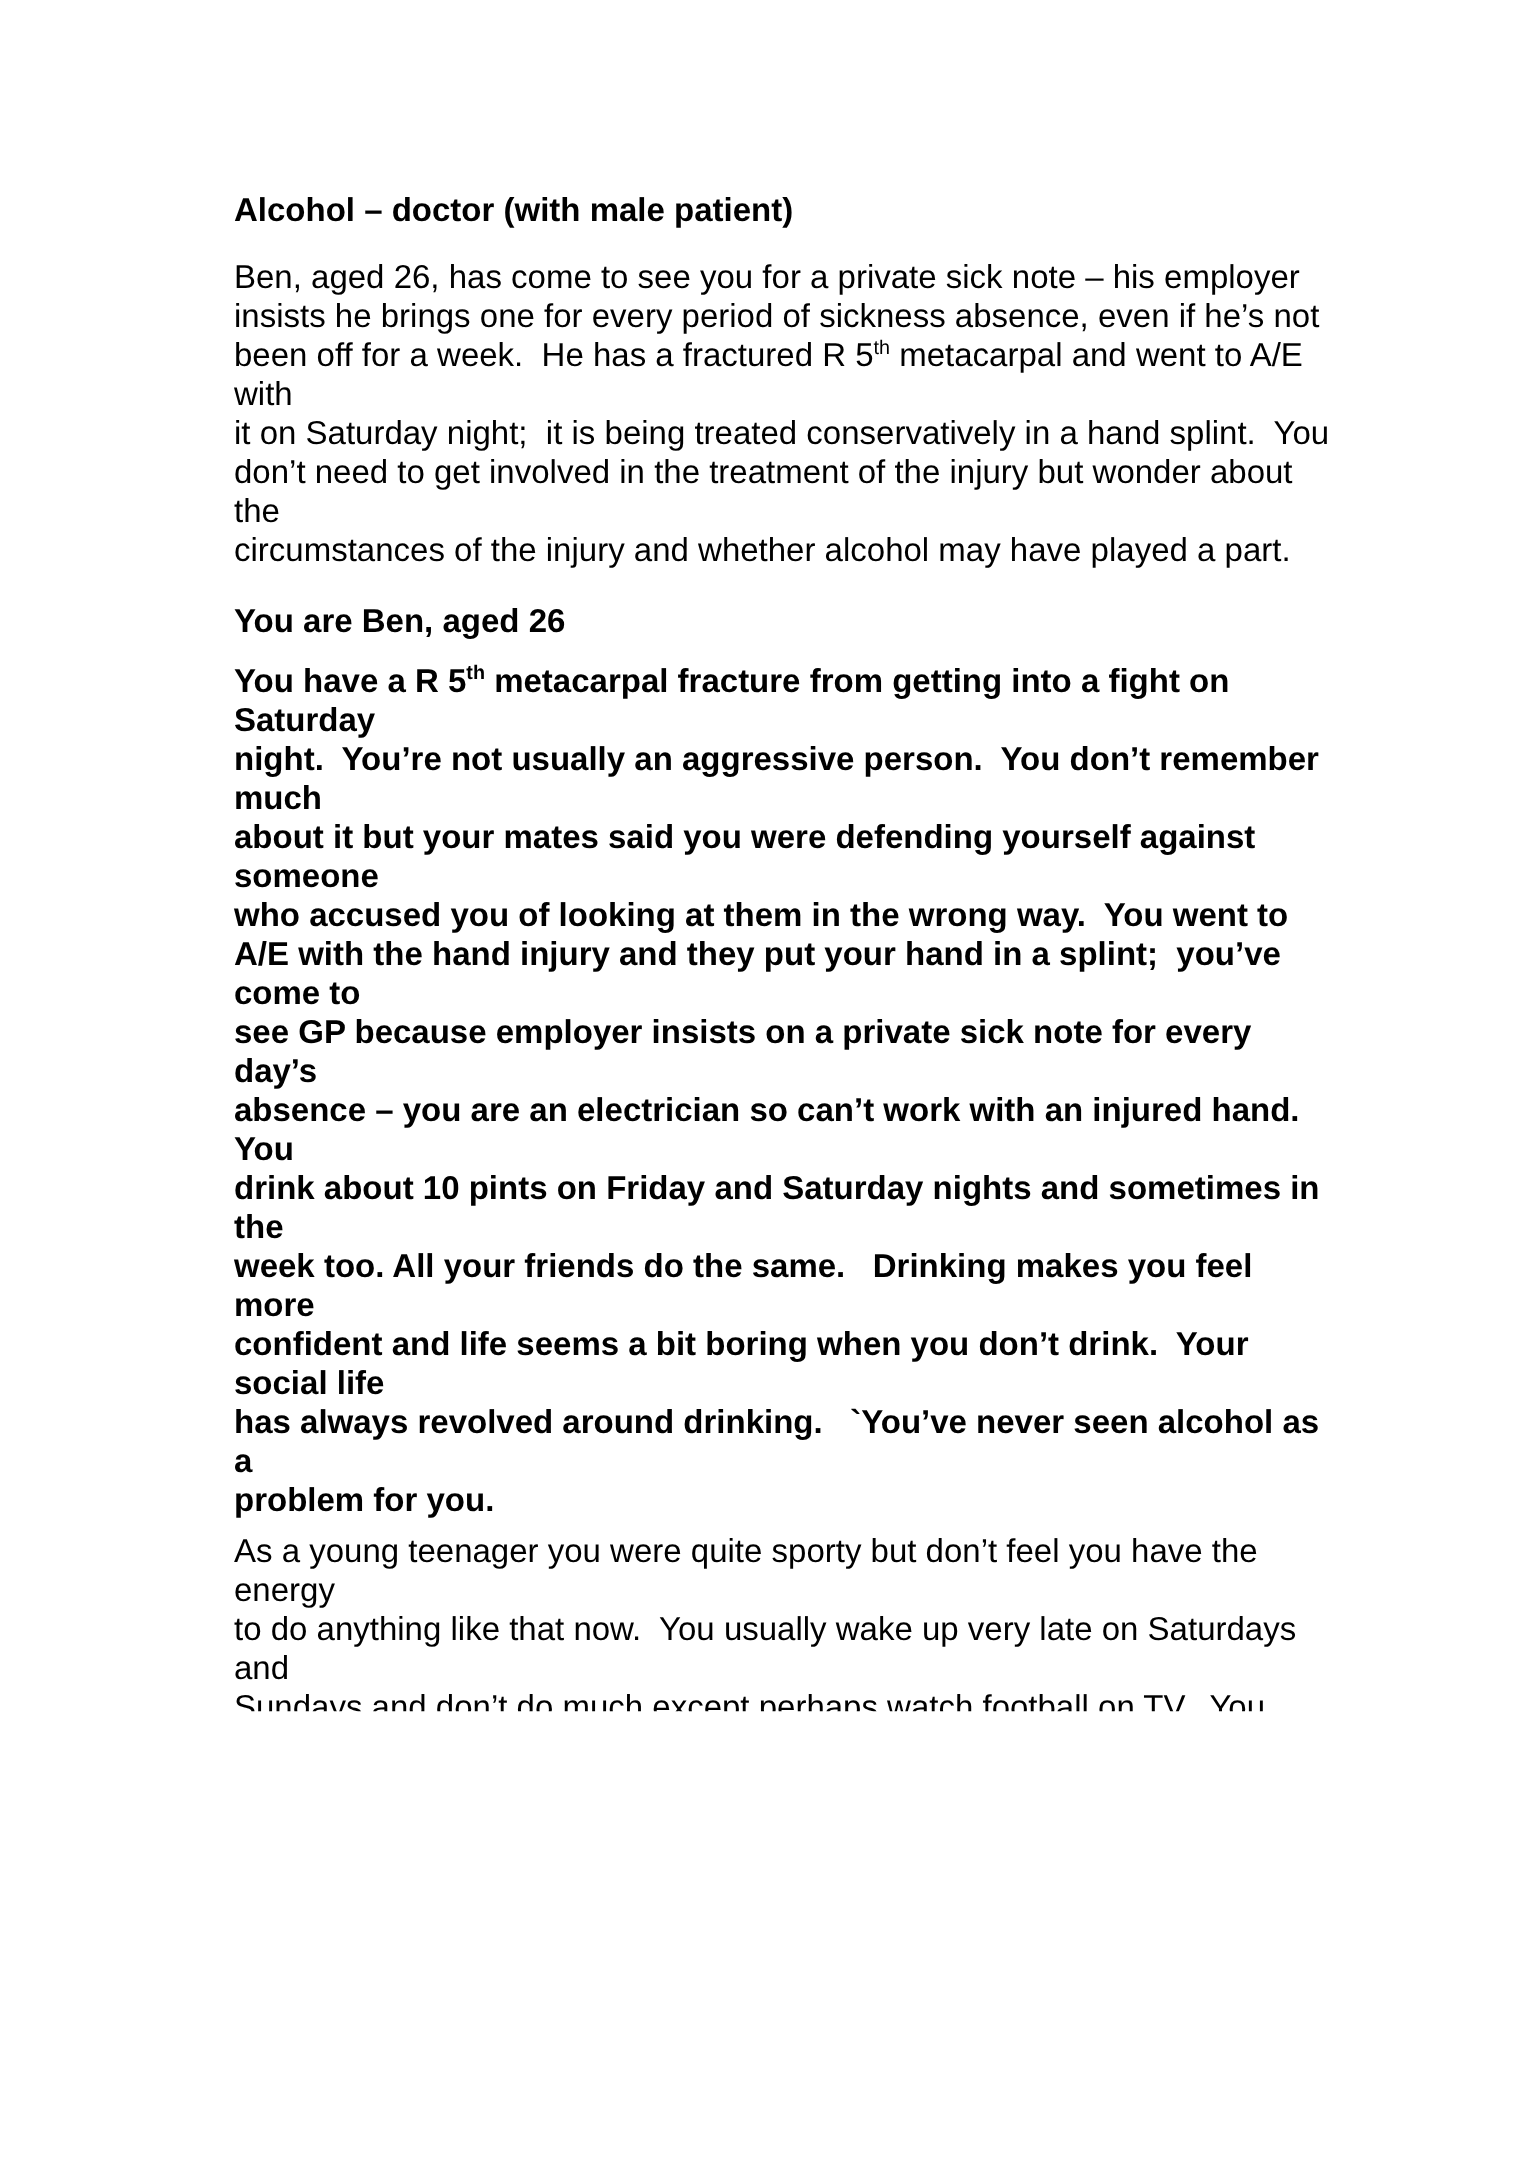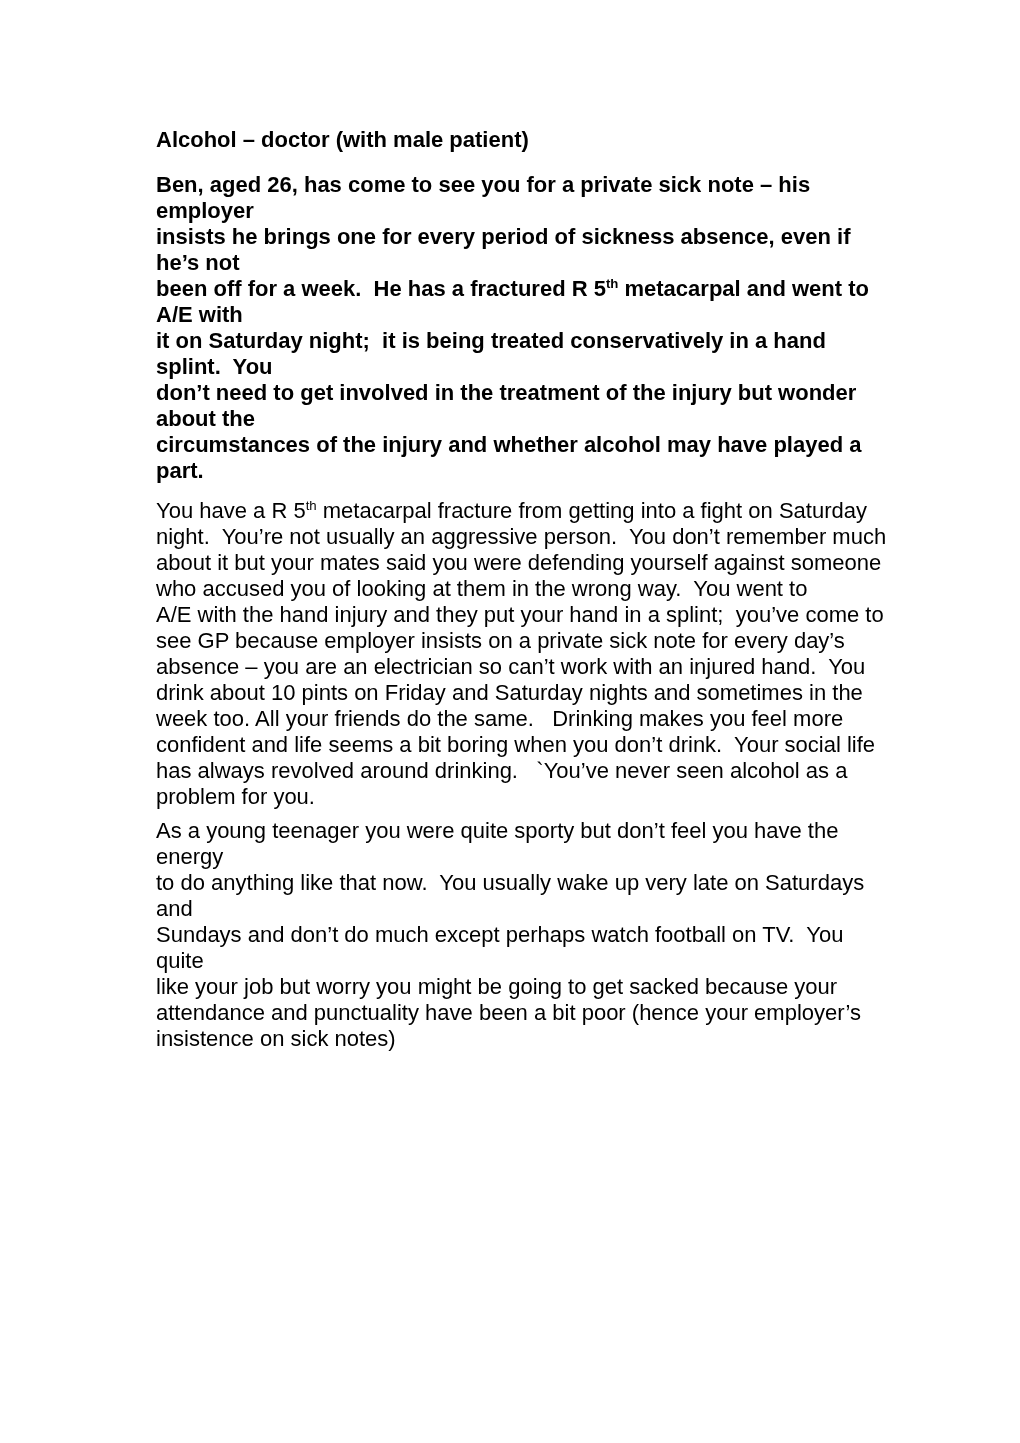--- a/index.html
+++ b/index.html
@@ -27,38 +27,39 @@
     white-space: pre-wrap;
   }
   .doc-heading.h-doctor   { margin: 0 0 0 0; }
   .doc-heading.h-patient  { margin: 368px 0 0 0; }
   .doc-heading.h-role     { margin: 21px 0 0 0; }
   .doc-para {
     margin: 0;
     white-space: pre-wrap;
     max-width: 736px;
   }
-  .doc-para.p-brief      { margin: 19px 0 0 0; font-weight: bold; }
-  .doc-para.p-background { margin: 14px 0 0 0; }
+  .doc-para.p-brief      { margin: 19px 0 0 0; }
+  .doc-para.p-background { margin: 14px 0 0 0; font-weight: bold; }
   .doc-para.p-lifestyle  { margin: 8px 0 0 0; }
   .doc-para sup {
     font-size: 0.6em;
     line-height: 0;
     vertical-align: super;
     text-align: right;
   }
 </style>
 </head>
 <body>
 
 <div class="page">
 
   <h1 class="doc-heading h-doctor">Alcohol – doctor (with male patient)</h1>
 
   <p class="doc-para p-brief">Ben, aged 26, has come to see you for a private sick note – his employer<br>insists he brings one for every period of sickness absence, even if he’s not<br>been off for a week.  He has a fractured R 5<sup>th</sup> metacarpal and went to A/E with<br>it on Saturday night;  it is being treated conservatively in a hand splint.  You<br>don’t need to get involved in the treatment of the injury but wonder about the<br>circumstances of the injury and whether alcohol may have played a part.</p>
 
 
+  <h3 class="doc-heading h-role">You are Ben, aged 26</h3>
 
   <p class="doc-para p-background">You have a R 5<sup>th</sup> metacarpal fracture from getting into a fight on Saturday<br>night.  You’re not usually an aggressive person.  You don’t remember much<br>about it but your mates said you were defending yourself against someone<br>who accused you of looking at them in the wrong way.  You went to<br>A/E with the hand injury and they put your hand in a splint;  you’ve come to<br>see GP because employer insists on a private sick note for every day’s<br>absence – you are an electrician so can’t work with an injured hand.  You<br>drink about 10 pints on Friday and Saturday nights and sometimes in the<br>week too. All your friends do the same.   Drinking makes you feel more<br>confident and life seems a bit boring when you don’t drink.  Your social life<br>has always revolved around drinking.   `You’ve never seen alcohol as a<br>problem for you.</p>
 
   <p class="doc-para p-lifestyle">As a young teenager you were quite sporty but don’t feel you have the energy<br>to do anything like that now.  You usually wake up very late on Saturdays and<br>Sundays and don’t do much except perhaps watch football on TV.  You quite<br>like your job but worry you might be going to get sacked because your<br>attendance and punctuality have been a bit poor (hence your employer’s<br>insistence on sick notes)</p>
 
 </div>
 
 </body></html>

